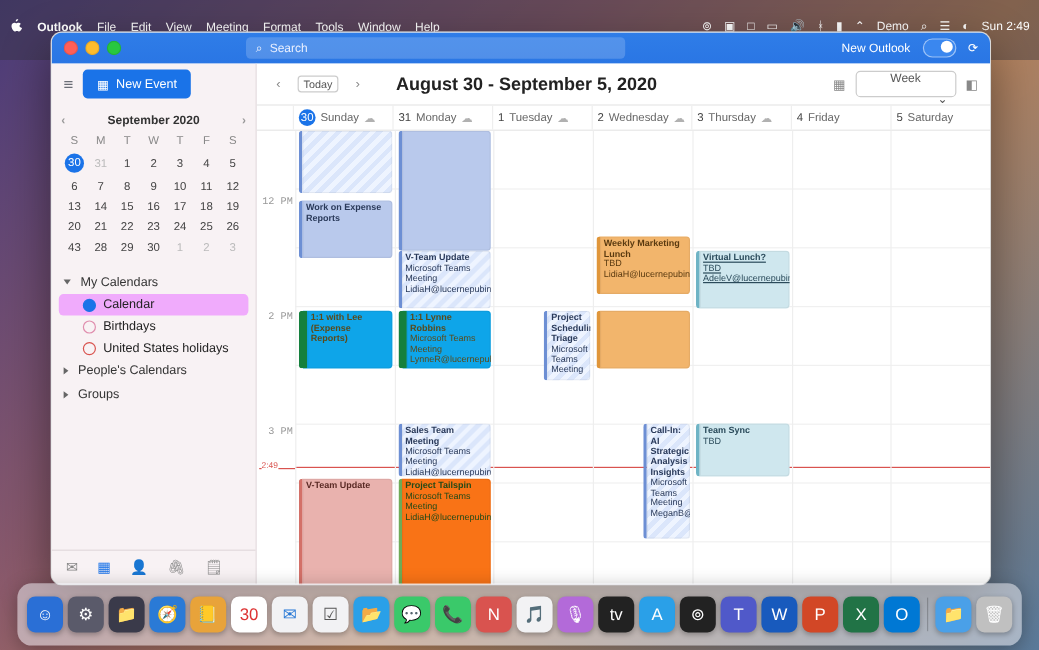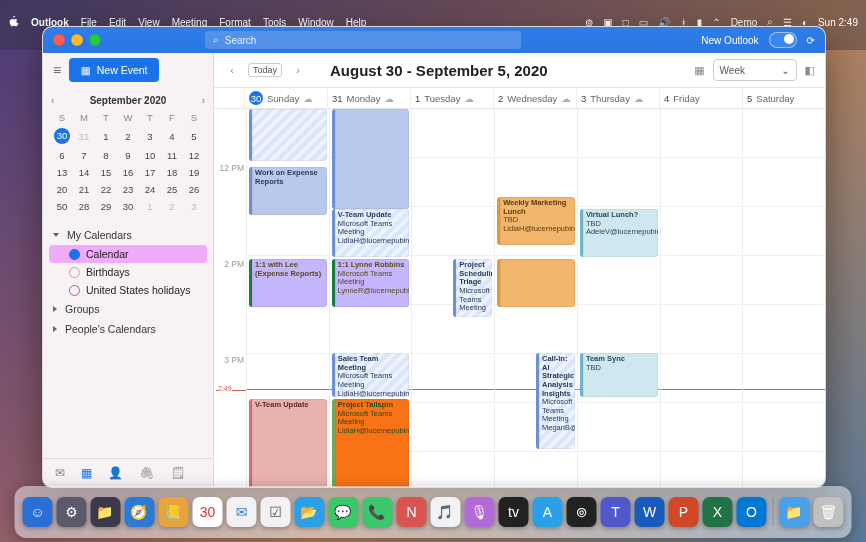--- a/index.html
+++ b/index.html
@@ -42,40 +42,40 @@
   .dot{width:9px;height:9px;border-radius:50%;border:1.5px solid;}
   .sidebar .foot{margin-top:auto;height:28px;border-top:1px solid #e2d9dc;display:flex;align-items:center;gap:16px;padding:0 12px;color:#888;font-size:12px;}
   .sidebar .foot .act{color:#1a73e8;}
   
   .main{flex:1;display:flex;flex-direction:column;background:#fff;}
   .toolbar{height:34px;border-bottom:1px solid #e6e6e6;display:flex;align-items:center;padding:0 10px;gap:8px;}
   .navbtn{width:16px;height:16px;display:flex;align-items:center;justify-content:center;color:#888;}
   .todaybtn{font-size:9px;border:1px solid #ccc;border-radius:3px;padding:1px 4px;color:#555;}
   .title{font-size:15px;font-weight:600;margin-left:16px;color:#222;}
   .viewsel{margin-left:auto;display:flex;align-items:center;gap:8px;}
-  .viewsel .sel{border:1px solid #ccc;border-radius:4px;height:20px;width:70px;display:flex;align-items:center;gap:6px;padding:0 6px;font-size:10px;color:#555;}
+  .viewsel .sel{border:1px solid #ccc;border-radius:4px;height:20px;width:70px;display:flex;align-items:center;gap:6px;padding:0 6px;font-size:10px;color:#555;flex-direction:column;}
   .dayhdr{height:20px;border-bottom:1px solid #e6e6e6;display:flex;padding-left:30px;}
   .dayhdr .col{flex:1;border-left:1px solid #eee;display:flex;align-items:center;gap:4px;padding-left:4px;font-size:9.5px;color:#666;}
   .dayhdr .col .num{color:#444;}
   .dayhdr .col.today .num{color:#fff;background:#1a73e8;border-radius:50%;width:14px;height:14px;display:inline-flex;align-items:center;justify-content:center;}
   .wx{width:10px;height:10px;opacity:.5;}
   .grid{flex:1;display:flex;position:relative;overflow:hidden;}
-  .timecol{width:30px;font-size:8.5px;color:#999;text-align:right;padding-right:2px;padding-top:54px;}
+  .timecol{width:30px;font-size:8.5px;color:#999;text-align:right;padding-right:2px;padding-top:54px;font-family:Liberation Mono, monospace;}
   .timecol div{height:48px;}
   .daycols{flex:1;position:relative;display:flex;}
   .daycols .dc{flex:1;border-left:1px solid #eee;position:relative;}
   .hourlines{position:absolute;inset:0;pointer-events:none;}
   .hourlines div{height:48px;border-bottom:1px solid #f0f0f0;}
   .nowline{position:absolute;left:0;right:0;height:0;border-top:1px solid #d9534f;}
   .nowline::before{content:'';position:absolute;left:-30px;width:30px;border-top:1px solid #d9534f;}
   .nowtime{position:absolute;left:-28px;top:-5px;font-size:7px;color:#d9534f;background:#fff;}
   .evt{position:absolute;left:2px;right:2px;border-radius:3px;padding:2px 3px;font-size:7.5px;line-height:1.15;overflow:hidden;box-shadow:inset 0 0 0 1px rgba(0,0,0,.05);}
   .evt .t{font-weight:600;display:block;}
   .evt.blue{background:#b9c9ec;border-left:3px solid #6d8fd4;color:#2a3a5a;}
-  .evt.yellow{background:#c4b5fd;border-left:3px solid #15803d;color:#5a4a1a;}
+  .evt.yellow{background:#0ea5e9;border-left:7px solid #15803d;color:#5a4a1a;}
   .evt.orange{background:#f2b56c;border-left:3px solid #e0963a;color:#5a3a10;}
   .evt.teal{background:#cfe7ee;border-left:3px solid #6fb4c5;color:#2a4a5a;}
   .evt.hatch{background:repeating-linear-gradient(135deg,#eef4ff,#eef4ff 4px,#dbe6fb 4px,#dbe6fb 8px);border-left:3px solid #6d8fd4;color:#2a3a5a;}
   .evt.red{background:#e9b2ae;border-left:3px solid #d37068;color:#5a2a25;}
   .evt.green{background:#f97316;border-left:3px solid #6fab57;color:#244a18;}
   
   .dock{position:absolute;bottom:4px;left:50%;transform:translateX(-50%);height:44px;background:rgba(230,230,235,.55);border-radius:12px;display:flex;align-items:center;gap:4px;padding:4px 8px;box-shadow:0 4px 16px rgba(0,0,0,.3);}
   .dock .dicon{width:30px;height:30px;border-radius:7px;background:#888;display:flex;align-items:center;justify-content:center;font-size:14px;color:#fff;box-shadow:0 2px 4px rgba(0,0,0,.25);}
   .dock .sep{width:1px;height:28px;background:rgba(0,0,0,.2);margin:0 2px;}
 </style>
@@ -190,21 +190,21 @@
               <tr>
                 <td>20</td>
                 <td>21</td>
                 <td>22</td>
                 <td>23</td>
                 <td>24</td>
                 <td>25</td>
                 <td>26</td>
               </tr>
               <tr>
-                <td>50</td>
+                <td>43</td>
                 <td>28</td>
                 <td>29</td>
                 <td>30</td>
                 <td class="dim">1</td>
                 <td class="dim">2</td>
                 <td class="dim">3</td>
               </tr>
             </tbody>
           </table>
       </div>
@@ -218,24 +218,24 @@
           </div>
         <div class="sub">
             <span class="dot" style="border-color:#e08eae"></span>
             <span>Birthdays</span>
           </div>
         <div class="sub">
             <span class="dot" style="border-color:#d9534f"></span>
             <span>United States holidays</span>
           </div>
         <div class="grp col">
+            <span>People's Calendars</span>
+          </div>
+        <div class="grp col">
             <span>Groups</span>
-          </div>
-        <div class="grp col">
-            <span>People's Calendars</span>
           </div>
       </div>
       <div class="foot">
         <span>✉</span>
         <span class="act">▦</span>
         <span>👤</span>
         <span>🖇</span>
         <span>🗒</span>
       </div>
     </div>
@@ -339,21 +339,21 @@
               <div class="evt hatch" style="top: 150px; height: 54px; left: 50%;"><span class="t">Project Scheduling Triage</span><span style="white-space: pre-line;">Microsoft Teams Meeting</span></div>
             </div>
             <div class="dc">
               <div class="evt orange" style="top: 88px; height: 44px;"><span class="t">Weekly Marketing Lunch</span><span style="white-space: pre-line;">TBD
 LidiaH@lucernepubintl.co</span></div>
               <div class="evt orange" style="top: 150px; height: 44px;"></div>
               <div class="evt hatch" style="top: 244px; height: 92px; left: 50%;"><span class="t">Call-In: AI Strategic Analysis Insights</span><span style="white-space: pre-line;">Microsoft Teams Meeting
 MeganB@lu</span></div>
             </div>
             <div class="dc">
-              <div class="evt teal" style="top: 100px; height: 44px;"><span class="t">Virtual Lunch?</span><span style="white-space: pre-line;">TBD
+              <div class="evt teal" style="top: 100px; height: 44px; text-decoration: underline;"><span class="t">Virtual Lunch?</span><span style="white-space: pre-line;">TBD
 AdeleV@lucernepubintl.co</span></div>
               <div class="evt teal" style="top: 244px; height: 40px;"><span class="t">Team Sync</span><span style="white-space: pre-line;">TBD</span></div>
             </div>
             <div class="dc"></div>
             <div class="dc"></div>
           </div>
       </div>
     </div>
   </div>
 </div>

